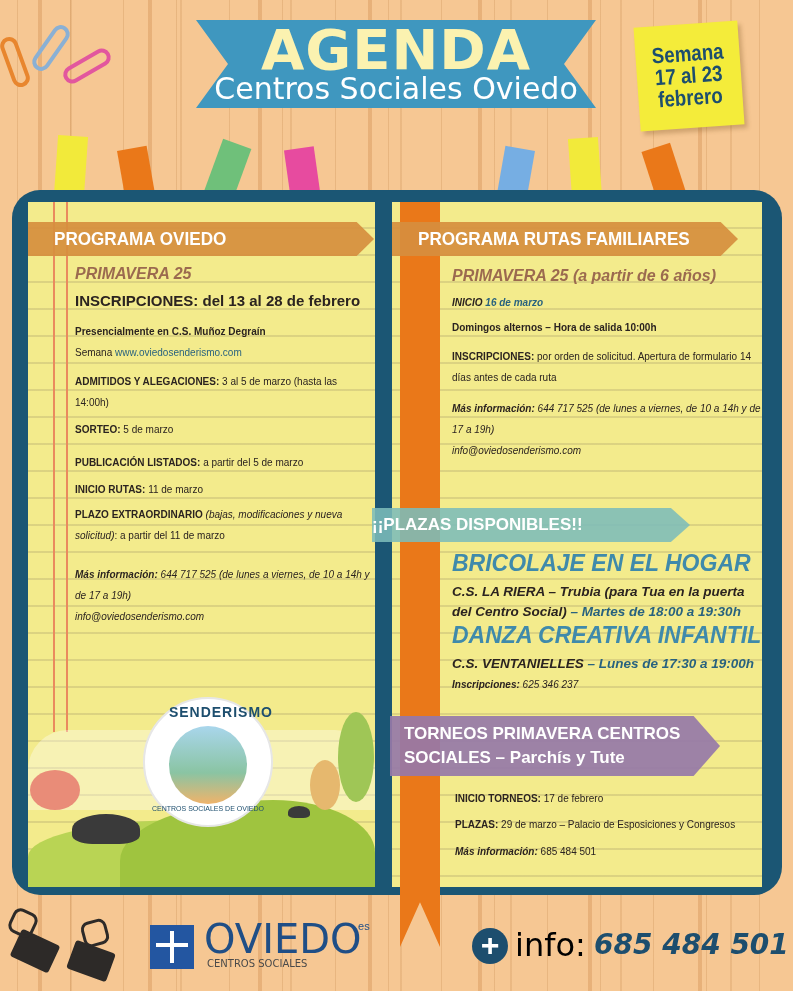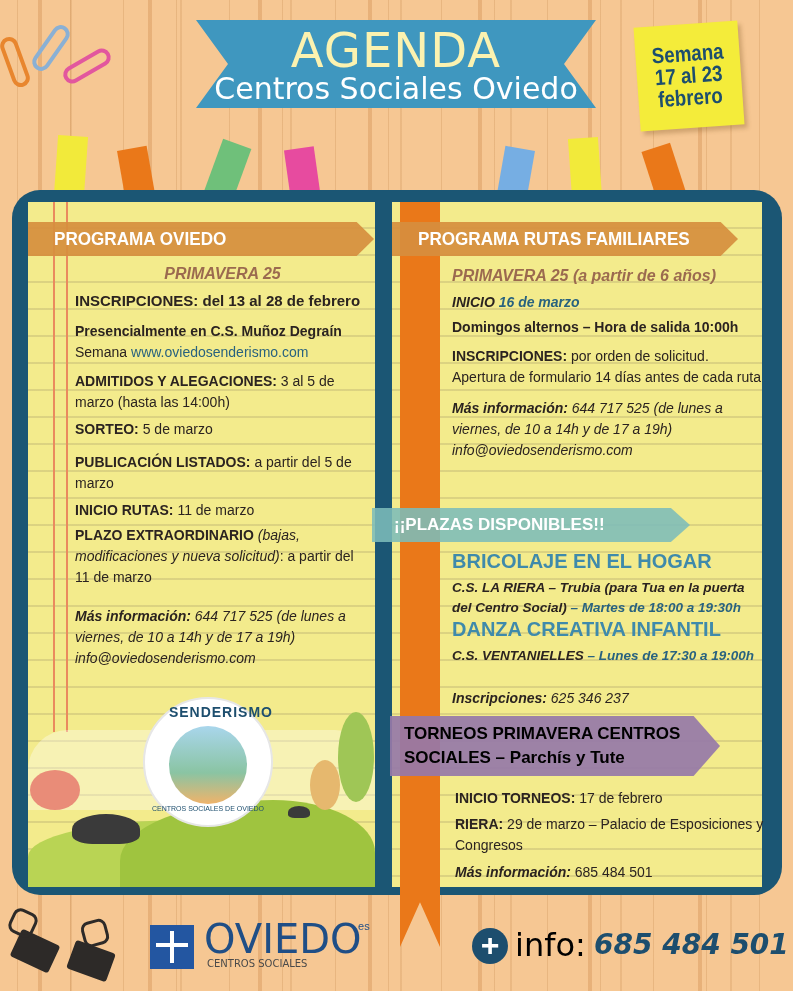--- a/index.html
+++ b/index.html
@@ -24,21 +24,21 @@
 
   
   .banner {
     left: 196px; top: 20px; width: 400px; height: 88px;
     background: #3f97bf;
     clip-path: polygon(0 0, 100% 0, 92% 50%, 100% 100%, 0 100%, 8% 50%);
   }
   .banner-title {
     left: 196px; top: 22px; width: 400px; text-align: center;
     font-family: "DejaVu Sans", sans-serif;
-    color: #fbf2b0; font-size: 48px; letter-spacing: 1px; line-height: 56px;
+    color: #fbf2b0; font-size: 56px; letter-spacing: 1px; line-height: 56px; font-weight: bold;
   }
   .banner-sub {
     left: 196px; top: 76px; width: 400px; text-align: center;
     font-family: "DejaVu Sans", sans-serif;
     color: #ffffff; font-size: 30px; line-height: 26px;
   }
 
   
   .sticky {
     left: 637px; top: 24px; width: 104px; height: 104px;
@@ -75,45 +75,45 @@
 
   
   .ribbon {
     height: 34px; color: #ffffff; font-weight: bold;
     font-family: "Liberation Sans", sans-serif;
     font-size: 19px; line-height: 34px; padding-left: 26px;
     transform-origin: left center;
   }
   .ribbon-orange { background: rgba(214,142,62,0.92); clip-path: polygon(0 0, 95% 0, 100% 50%, 95% 100%, 0 100%); }
 
-  .txt { color: #2b2320; font-size: 14px; line-height: 21px; }
+  .txt { color: #2b2320; font-size: 10px; line-height: 21px; }
   .txt b { font-weight: bold; }
   .ital { font-style: italic; }
   .brown-title { color: #9b6a4f; font-weight: bold; font-style: italic; font-size: 16px; }
-  .blue-title { color: #3f8aab; font-weight: bold; font-size: 20px; }
+  .blue-title { color: #3f8aab; font-weight: bold; font-style: italic; font-size: 23px; }
   .link { color: #28627f; }
 
   
   .bookmark {
     left: 400px; top: 202px; width: 40px; height: 745px;
     background: #ea7819;
     clip-path: polygon(0 0, 100% 0, 100% 100%, 50% 94%, 0 100%);
   }
 
   .plazas {
     left: 372px; top: 508px; width: 318px; height: 34px;
     background: rgba(124,188,186,0.88);
     clip-path: polygon(0 0, 94% 0, 100% 50%, 94% 100%, 0 100%);
-    color: #fff; font-weight: bold; font-size: 17px; line-height: 34px; padding-left: 22px;
+    color: #fff; font-weight: bold; font-size: 17px; line-height: 34px; padding-left: 0;
   }
   .torneos {
     left: 390px; top: 716px; width: 330px; height: 60px;
     background: rgba(150,120,168,0.92);
     clip-path: polygon(0 0, 92% 0, 100% 50%, 92% 100%, 0 100%);
-    color: #000000; font-weight: bold; font-size: 17px; line-height: 24px; padding: 6px 0 0 14px;
+    color: #ffffff; font-weight: bold; font-size: 17px; line-height: 24px; padding: 6px 0 0 14px;
   }
 
   
   .hill1 { left: 28px; top: 820px; width: 347px; height: 67px; background: #b9d454; border-radius: 50% 60% 0 0 / 60% 80% 0 0; }
   .hill2 { left: 120px; top: 800px; width: 255px; height: 87px; background: #9fc43f; border-radius: 60% 40% 0 0 / 70% 60% 0 0; }
   .rock { background: #3a3a3a; border-radius: 50% 50% 30% 30%; }
   .tree { border-radius: 50%; }
 
   
   .logo {
@@ -180,21 +180,21 @@
 <div class="abs logo"></div>
 <div class="abs logo-inner"></div>
 <div class="abs logo-top">SENDERISMO</div>
 <div class="abs logo-bot">CENTROS SOCIALES DE OVIEDO</div>
 
 <div class="abs ribbon ribbon-orange" style="left:28px;top:222px;width:346px;">
   <span style="display:inline-block;transform:scaleX(0.9);transform-origin:left;">PROGRAMA OVIEDO SENDERISMO</span>
 </div>
 
 <div class="abs" style="left:75px;top:262px;width:295px;">
-  <div class="brown-title" style="line-height:24px;text-align:center;">PRIMAVERA 25</div>
+  <div class="brown-title" style="line-height:24px;">PRIMAVERA 25</div>
   <div class="txt" style="margin-top:4px;font-size:15px;">
     <b>INSCRIPCIONES:</b><b> del 13 al 28 de febrero</b>
   </div>
   <div class="txt" style="margin-top:10px;font-weight:bold;">Presencialmente en C.S. Muñoz Degraín</div>
   <div class="txt">
     <span>Semana </span><span class="link">www.oviedosenderismo.com</span>
   </div>
   <div class="txt" style="margin-top:8px;">
     <b>ADMITIDOS Y ALEGACIONES:</b><span> 3 al 5 de marzo (hasta las 14:00h)</span>
   </div>
@@ -242,35 +242,35 @@
 </div>
 <div class="abs" style="left:452px;top:550px;width:310px;">
   <div class="blue-title">BRICOLAJE EN EL HOGAR</div>
   <div class="txt ital" style="font-weight:bold;font-size:13.5px;line-height:20px;margin-top:5px;">
     <span>C.S. LA RIERA – Trubia (para Tua en la puerta del Centro Social)</span><span class="link"> – Martes de 18:00 a 19:30h</span>
   </div>
   <div class="blue-title">DANZA CREATIVA INFANTIL</div>
   <div class="txt ital" style="font-weight:bold;font-size:13.5px;margin-top:4px;">
     <span>C.S. VENTANIELLES</span><span class="link"> – Lunes de 17:30 a 19:00h</span>
   </div>
-  <div class="txt ital" style="margin-top:22px;">
+  <div class="txt ital" style="margin-top:0;">
     <b>Inscripciones:</b><span> 625 346 237</span>
   </div>
 </div>
 
 <div class="abs torneos">
   <div>TORNEOS PRIMAVERA CENTROS</div>
   <div>SOCIALES – Parchís y Tute</div>
 </div>
 <div class="abs" style="left:455px;top:788px;width:310px;">
   <div class="txt">
     <b>INICIO TORNEOS:</b><span> 17 de febrero</span>
   </div>
   <div class="txt" style="margin-top:5px;">
-    <b>RIERA:</b><span> 29 de marzo – Palacio de Esposiciones y Congresos</span>
+    <b>PLAZAS:</b><span> 29 de marzo – Palacio de Esposiciones y Congresos</span>
   </div>
   <div class="txt" style="margin-top:6px;">
     <b class="ital">Más información:</b><span> 685 484 501</span>
   </div>
 </div>
 
 <div class="abs binder" style="left:14px;top:936px;transform:rotate(25deg);"></div>
 <div class="abs" style="left:10px;top:910px;width:26px;height:26px;border:3px solid #2d2a28;border-radius:8px;transform:rotate(25deg);"></div>
 <div class="abs binder" style="left:70px;top:946px;transform:rotate(20deg);"></div>
 <div class="abs" style="left:82px;top:920px;width:26px;height:26px;border:3px solid #2d2a28;border-radius:8px;transform:rotate(-15deg);"></div>

